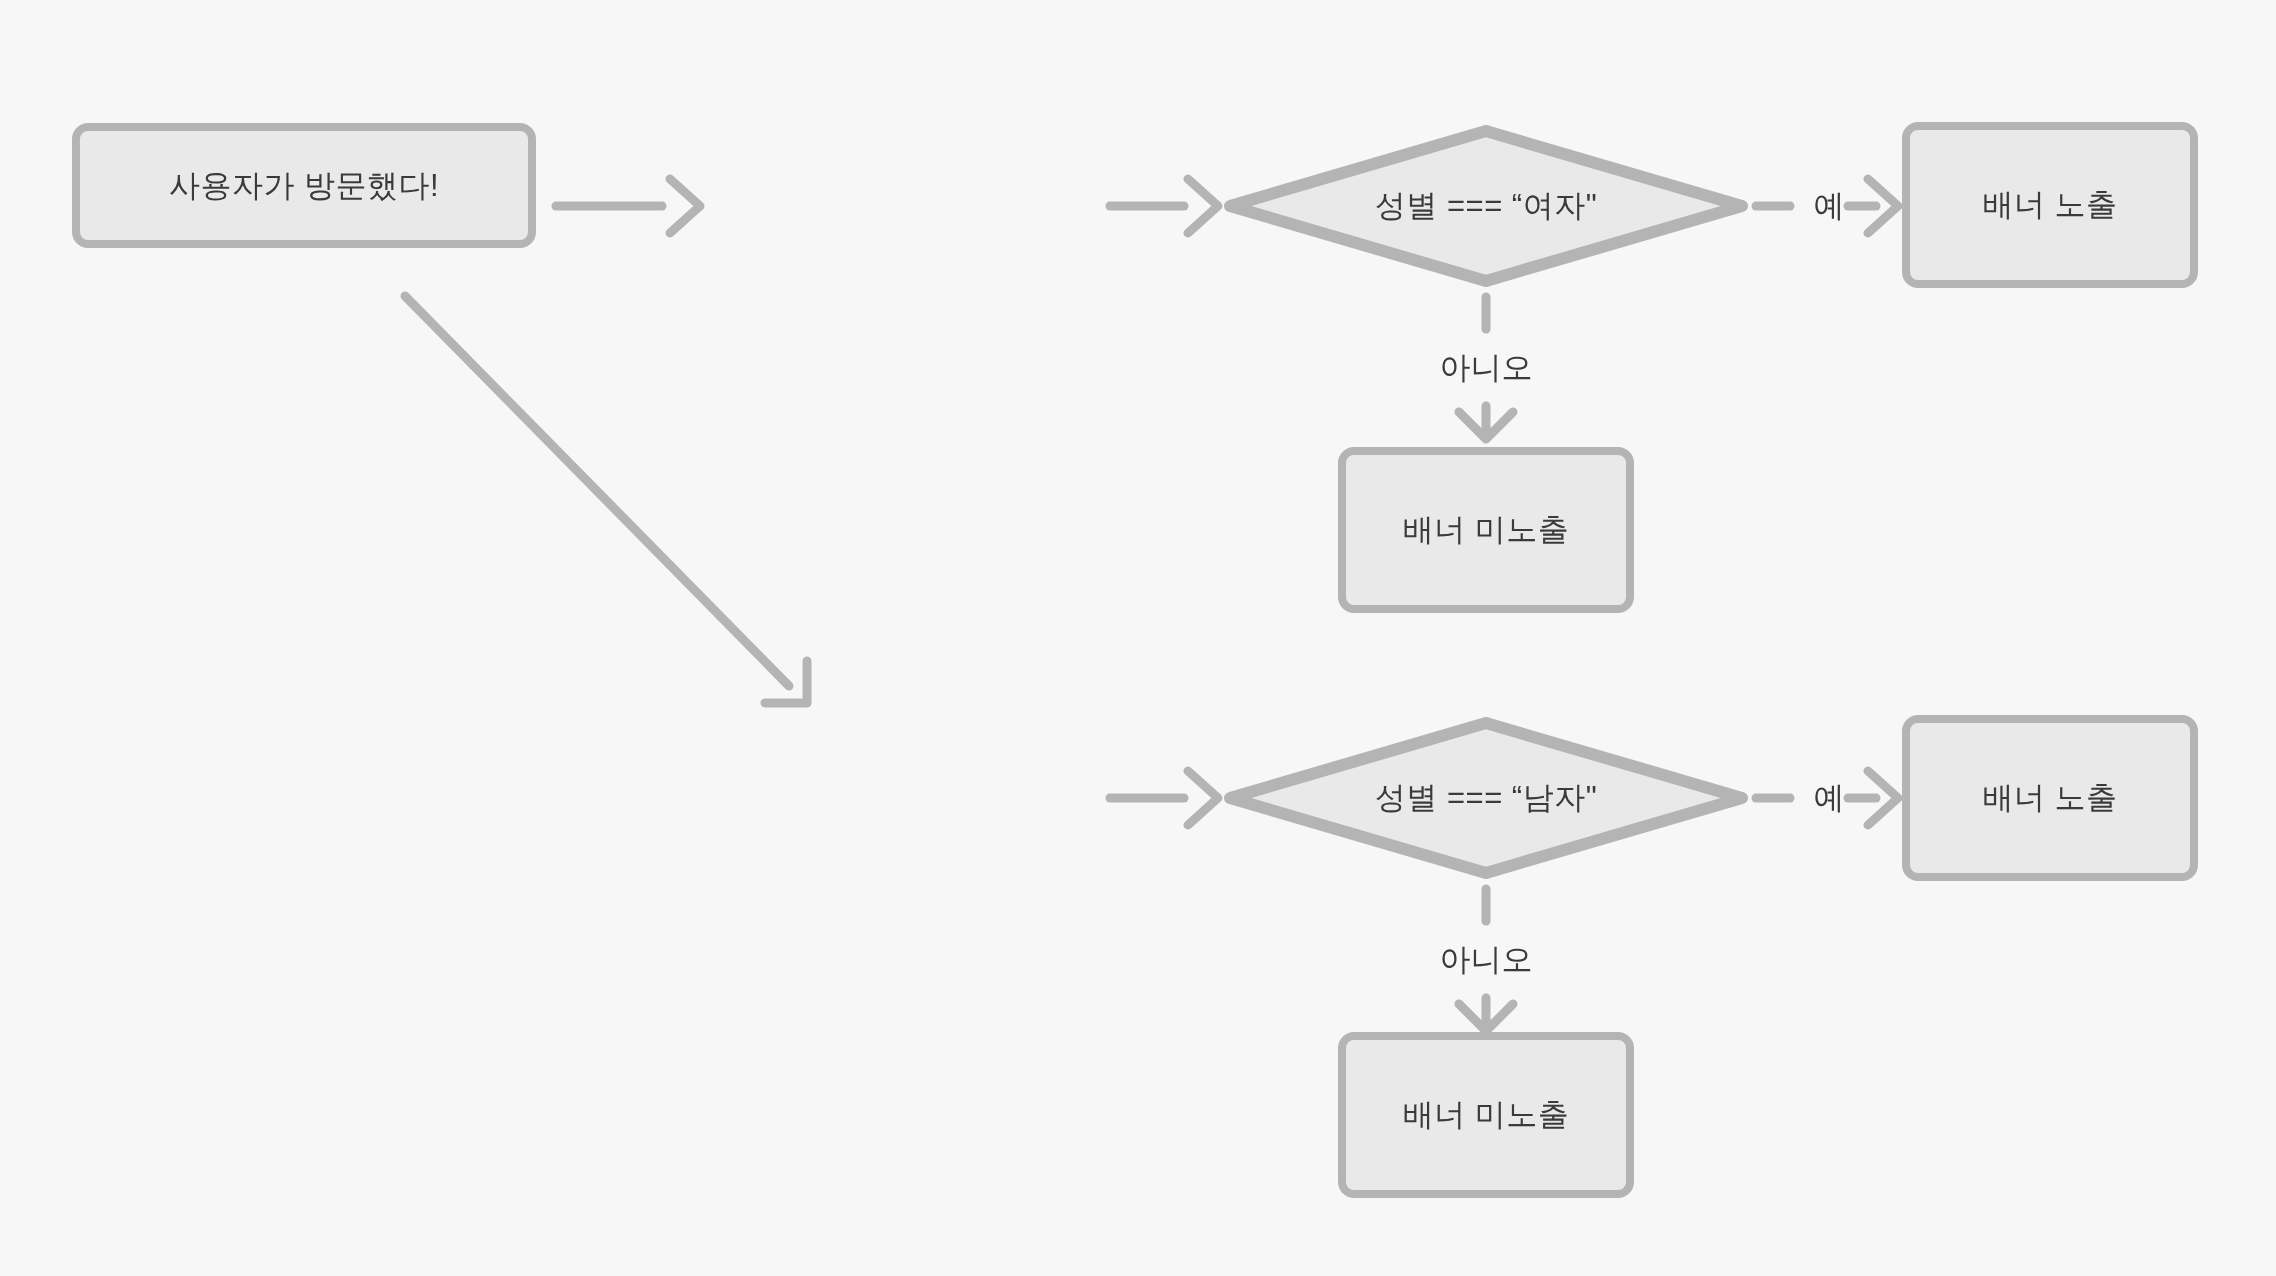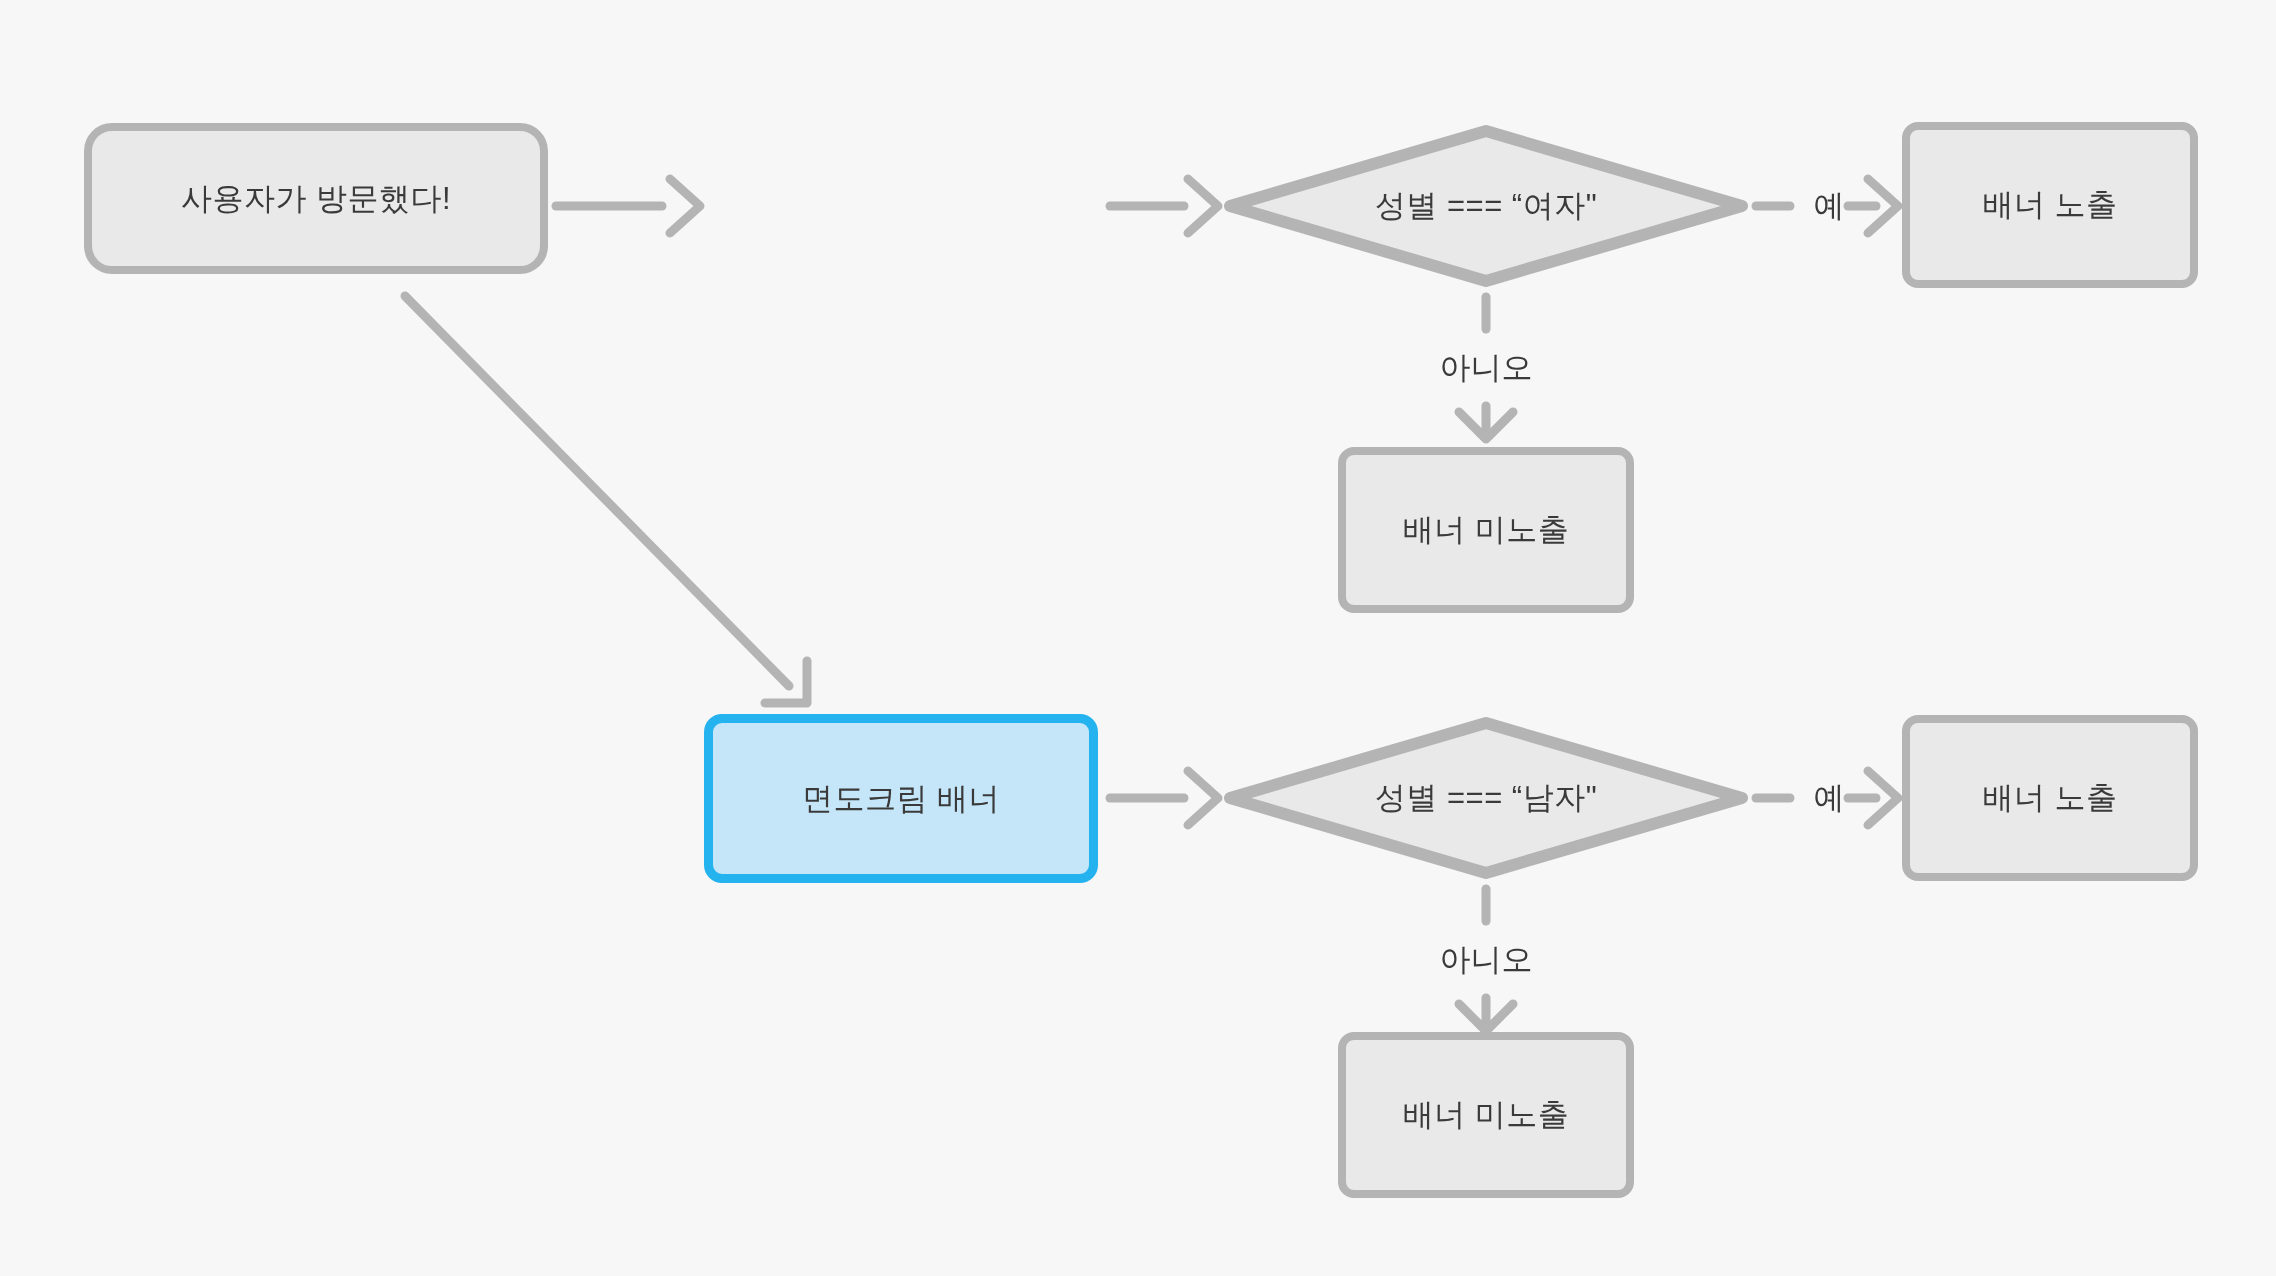--- a/index.html
+++ b/index.html
@@ -117,43 +117,40 @@
       <path d="M1848 798 H1876"></path>
       <path d="M1868 771 L1898 798 L1868 825"></path>
     </g>
     <g>
       <path d="M1486 889 V921"></path>
       <path d="M1486 998 V1023"></path>
       <path d="M1459 1004 L1486 1031 L1513 1004"></path>
     </g>
   </svg>
 
-  <div class="node box" style="left: 84px; top: 123px; width: 464px; height: 151px; border-radius: 28px; --fill: #e9e9e9; --stroke: #b4b4b4;">
+  <div class="node box" style="left: 72px; top: 123px; width: 464px; height: 125px; --fill: #e9e9e9; --stroke: #b4b4b4;">
     <span class="label">사용자가 방문했다!</span>
   </div>
 
 
   <div class="node diamond" style="left: 1222px; top: 123px; width: 528px; height: 166px; --fill: #e9e9e9; --stroke: #b4b4b4;">
     <svg viewBox="0 0 528 166" preserveAspectRatio="none">
       <polygon points="264,8 520,83 264,158 8,83"></polygon>
     </svg>
     <span class="label">성별 === “여자"</span>
   </div>
 
   <div class="node box" style="left: 1902px; top: 122px; width: 296px; height: 166px; --fill: #e9e9e9; --stroke: #b4b4b4;">
     <span class="label">배너 노출</span>
   </div>
 
   <div class="node box" style="left: 1338px; top: 447px; width: 296px; height: 166px; --fill: #e9e9e9; --stroke: #b4b4b4;">
     <span class="label">배너 미노출</span>
   </div>
 
-  <div class="node box accent" style="left: 704px; top: 714px; width: 394px; height: 169px; --fill: #c5e6f9; --stroke: #25b3f0;">
-    <span class="label">면도크림 배너</span>
-  </div>
 
   <div class="node diamond" style="left: 1222px; top: 715px; width: 528px; height: 166px; --fill: #e9e9e9; --stroke: #b4b4b4;">
     <svg viewBox="0 0 528 166" preserveAspectRatio="none">
       <polygon points="264,8 520,83 264,158 8,83"></polygon>
     </svg>
     <span class="label">성별 === “남자"</span>
   </div>
 
   <div class="node box" style="left: 1902px; top: 715px; width: 296px; height: 166px; --fill: #e9e9e9; --stroke: #b4b4b4;">
     <span class="label">배너 노출</span>

